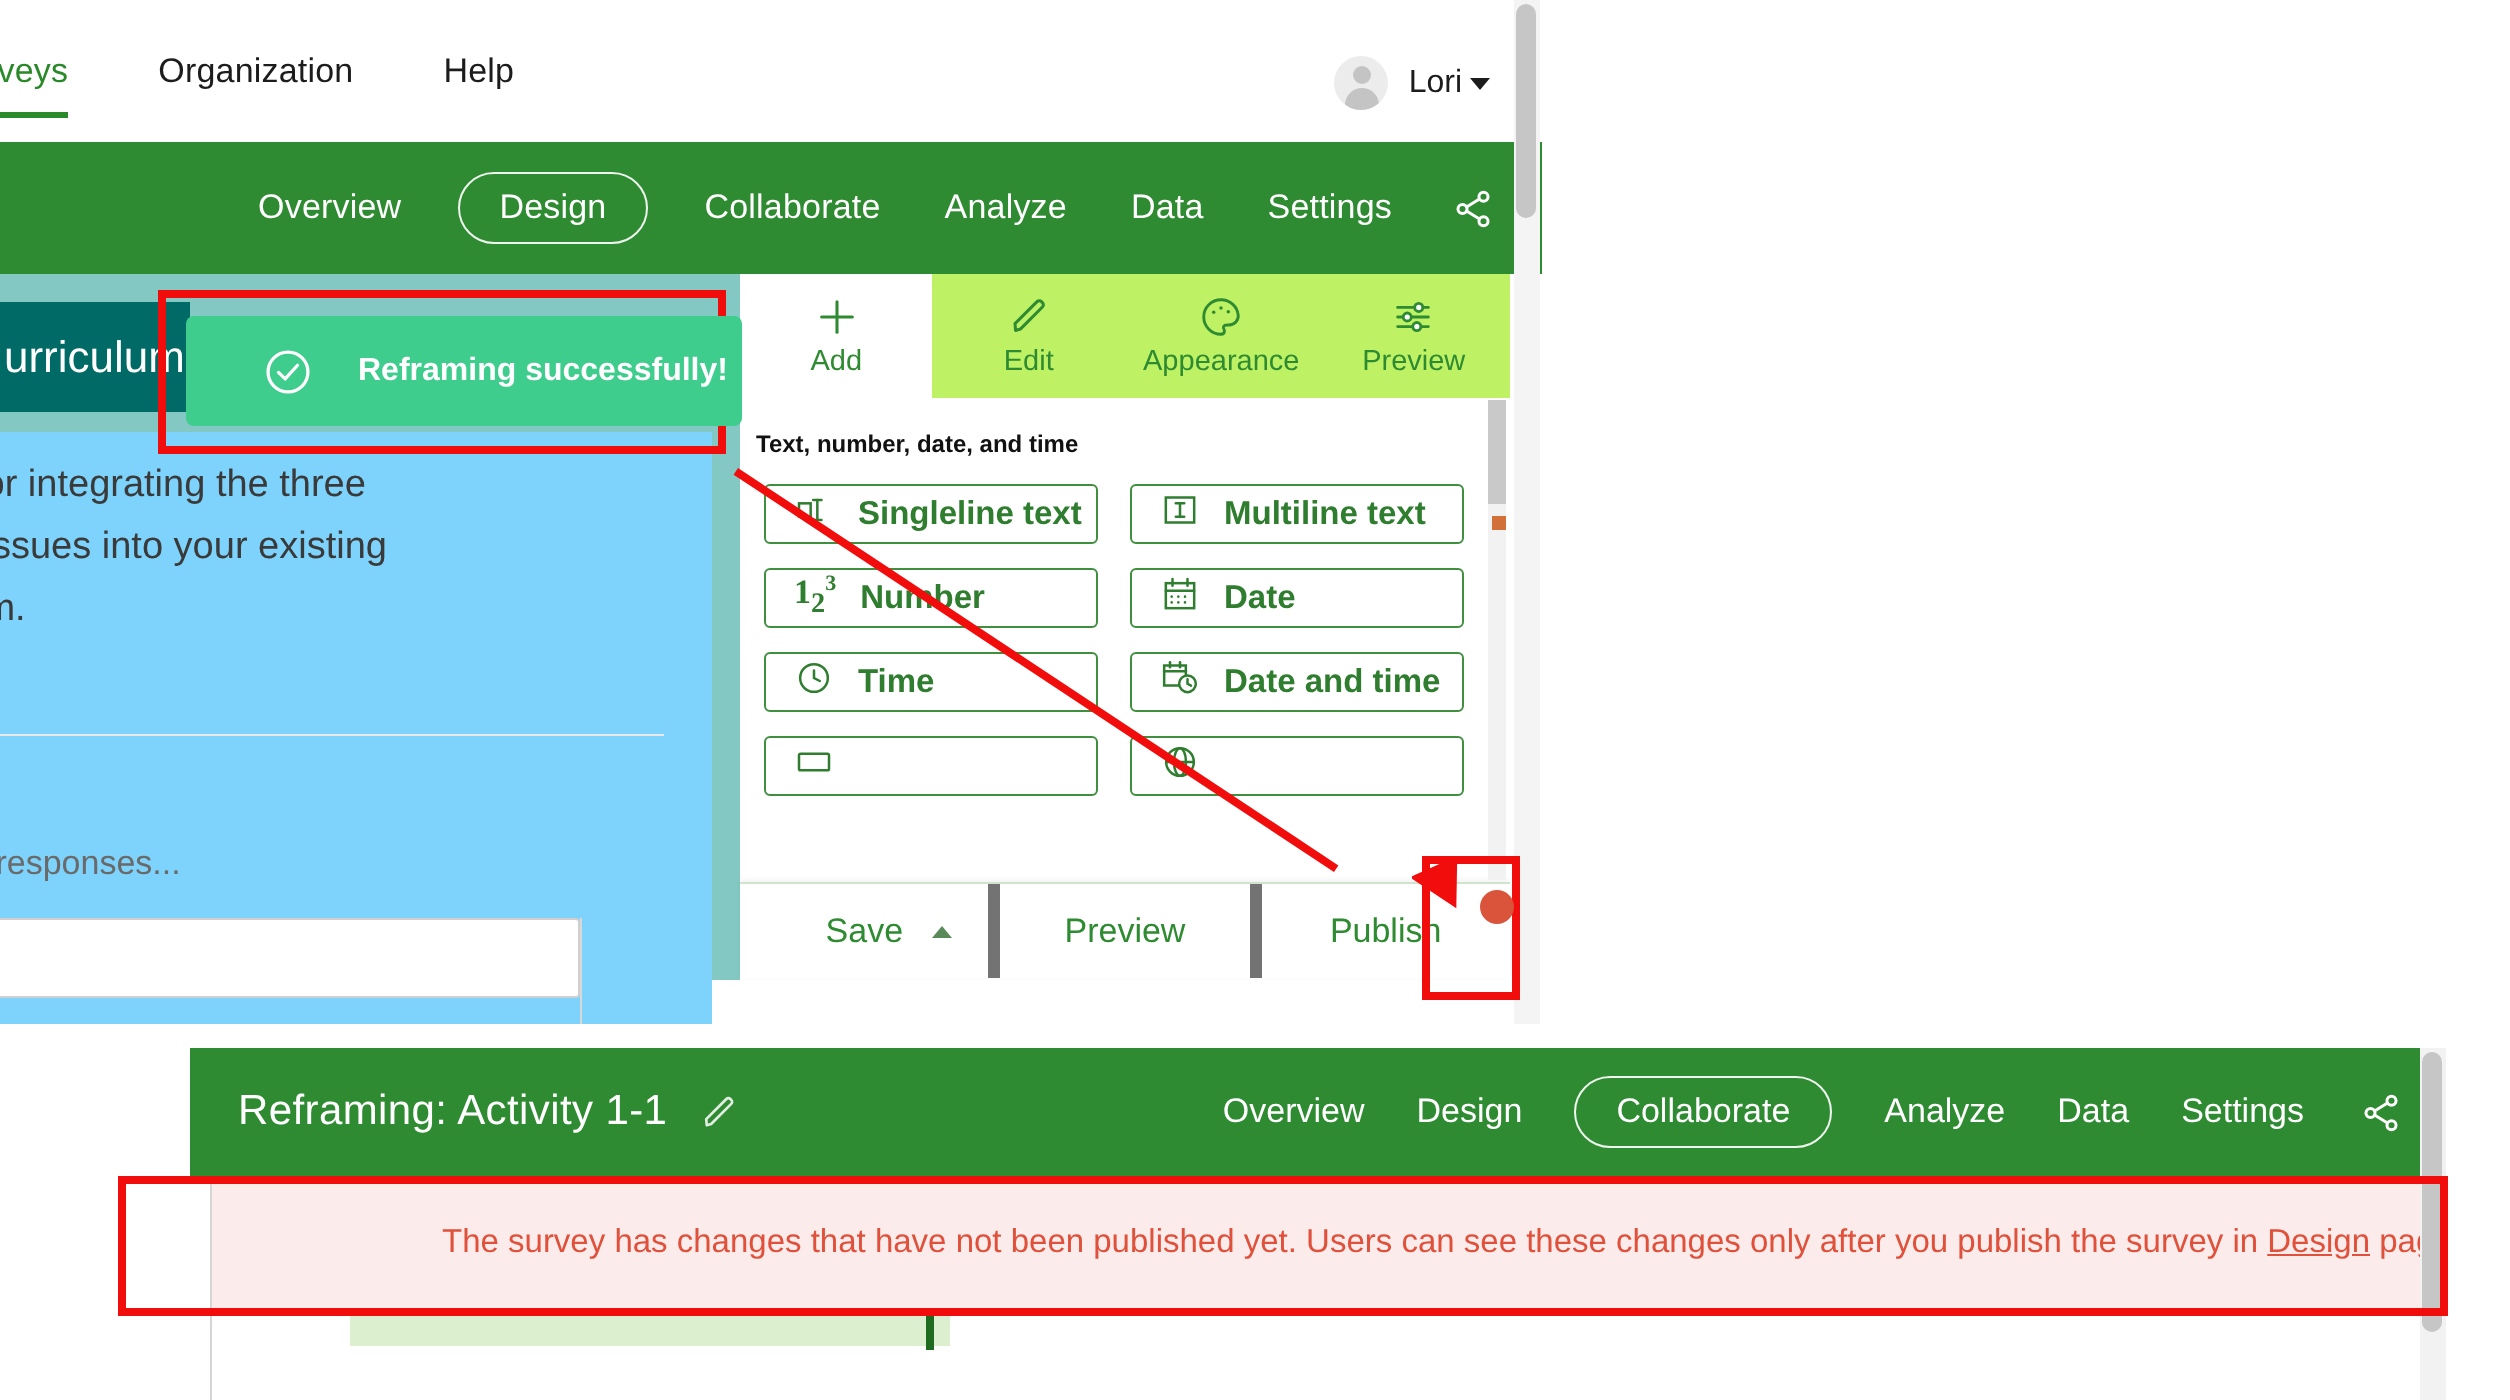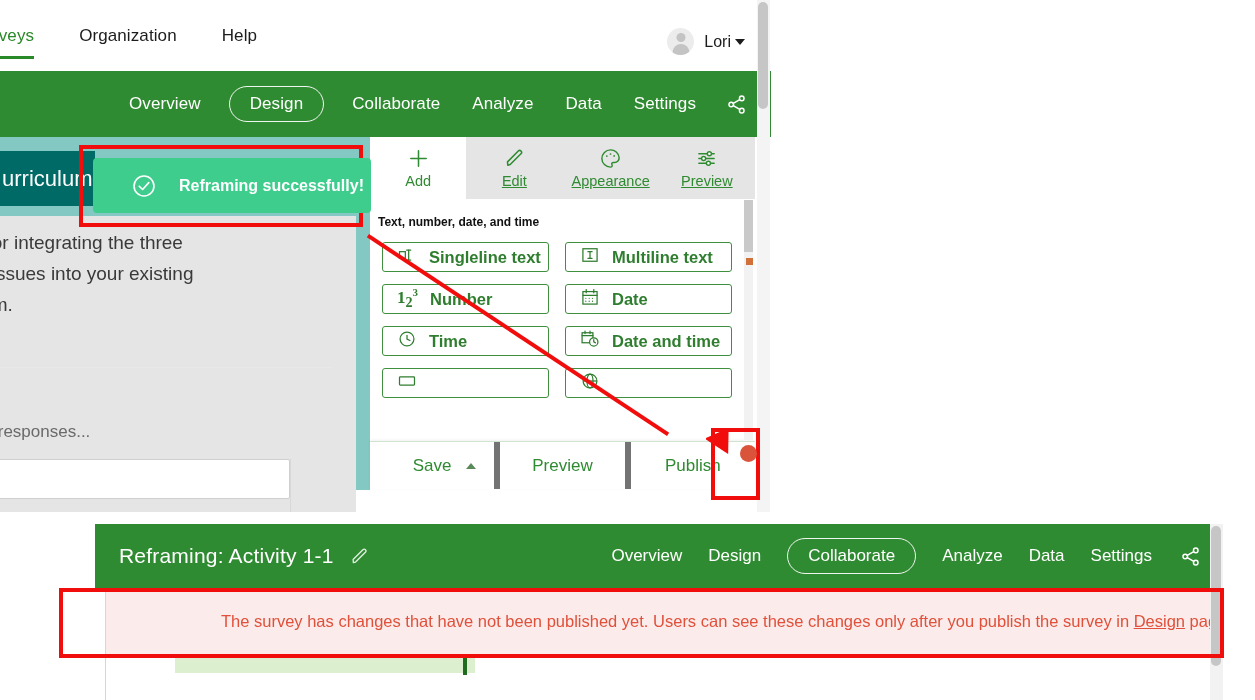--- a/index.html
+++ b/index.html
@@ -63,21 +63,21 @@
   }
   .sn-item.pill {
     border: 1.6px solid rgba(255,255,255,.92); border-radius: 22px;
     padding: 7px 20px;
   }
   .share-icon { margin-left: 26px; margin-right: 6px; display:flex; align-items:center; }
 
   
   .editor-pane {
     position: absolute; left: 0; top: 137px; width: 356px; height: 375px;
-    background: #e5e5e5; overflow: hidden;
+    background: #7dd3fc; overflow: hidden;
   }
   .teal-bg {
     position: absolute; left: 0; top: 0; width: 356px; height: 79px;
     background: #84c8c4;
   }
   .title-band {
     position: absolute; left: 0; top: 14px; width: 95px; height: 55px;
     background: #006b66; color: #fff; font-size: 22px;
     display: flex; align-items: center; padding-left: 2px; overflow: hidden;
     white-space: nowrap;
@@ -105,21 +105,21 @@
   .tool-panel {
     position: absolute; left: 370px; top: 137px; width: 385px; height: 375px;
     background: #fff; overflow: hidden; padding-left: 44px;
   }
   .tool-tabs { position: absolute; left: 0; top: 0; width: 385px; height: 62px; display: flex; }
   .tt {
     flex: 1; display: flex; flex-direction: column; align-items: center; justify-content: center;
     gap: 3px; color: #2f8b31; font-size: 14.5px;
   }
   .tt.active { background: #fff; }
-  .tt.inactive { background: #e5e5e5; text-decoration: underline; }
+  .tt.inactive { background: #bef264; }
   .tt svg { display: block; }
 
   .section-label {
     position: absolute; left: 8px; top: 78px; font-size: 12px; font-weight: bold; color: #111;
     white-space: nowrap;
   }
   .chips { position: absolute; left: 12px; top: 105px; width: 370px; }
   .chip-row { display: flex; gap: 16px; margin-bottom: 12px; }
   .chip {
     width: 167px; height: 30px; border: 1.3px solid #3f8f3f; border-radius: 3px;

